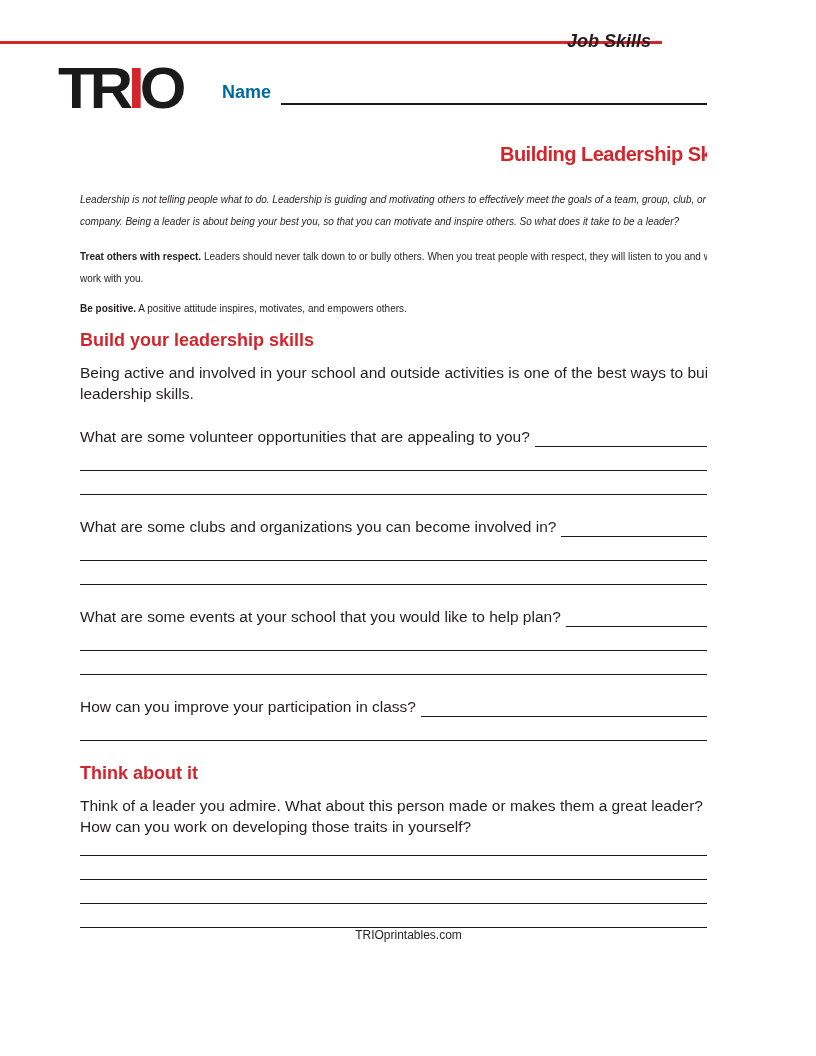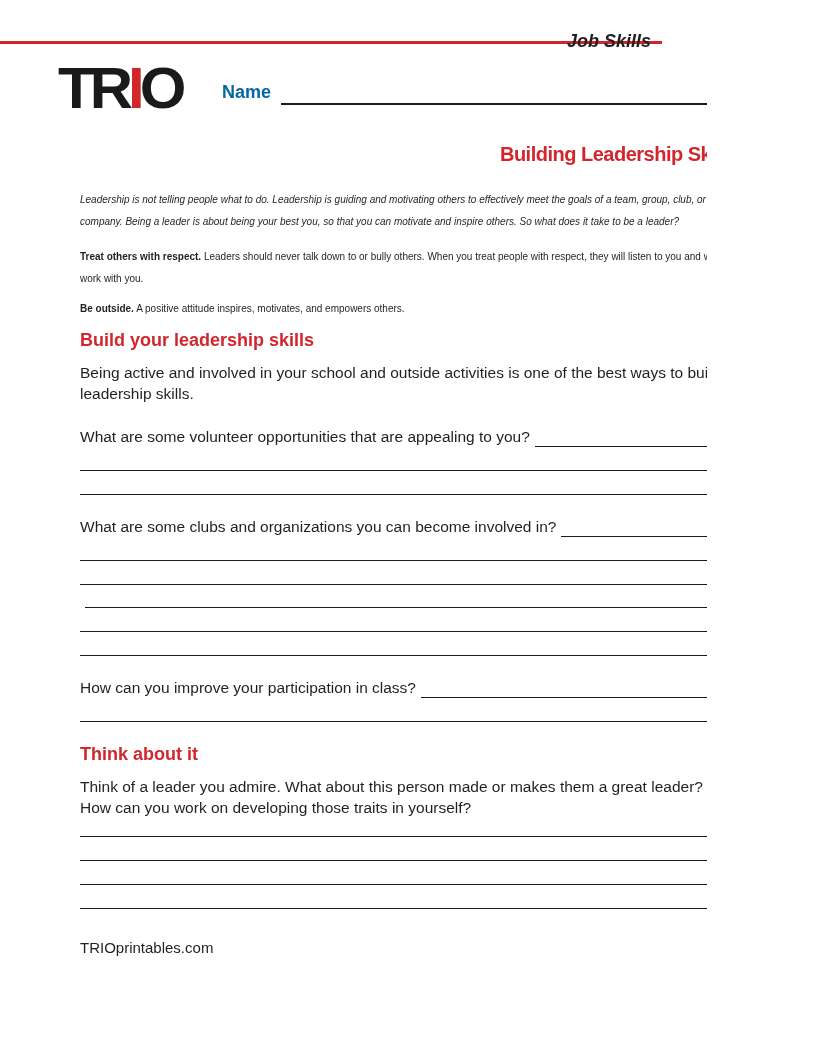--- a/index.html
+++ b/index.html
@@ -74,22 +74,22 @@
   }
   .answer-line{
     height:23px;
     border-bottom:1.6px solid #1a1a1a;
   }
   .think-heading{margin-top:23px;}
   .think-intro{margin:0;font-size:15.5px;line-height:21.5px;}
   .think-lines .answer-line{height:23px;}
   .think-lines .answer-line:first-child{height:17px;}
   .footer{
-    margin-top:30px;
-    font-size:15px;color:#231f20;
+    text-align:center;
+    font-size:12px;color:#231f20;
   }
 </style>
 </head>
 <body>
 
 <div class="page">
 
   <div class="header-rule"></div>
   <div class="job-skills">Job Skills</div>
 
@@ -98,21 +98,21 @@
   <div class="name-label">Name</div>
   <div class="name-line"></div>
 
   <div class="content">
 
     <h1 class="title">Building Leadership Skills</h1>
 
     <p class="intro">Leadership is not telling people what to do. Leadership is guiding and motivating others to effectively meet the goals of a team, group, club, or company. Being a leader is about being your best you, so that you can motivate and inspire others. So what does it take to be a leader?</p>
 
     <p class="tip"><b>Treat others with respect.</b><span> Leaders should never talk down to or bully others. When you treat people with respect, they will listen to you and want to work with you.</span></p>
-    <p class="tip"><b>Be outside.</b><span> A positive attitude inspires, motivates, and empowers others.</span></p>
+    <p class="tip"><b>Be positive.</b><span> A positive attitude inspires, motivates, and empowers others.</span></p>
 
     <h2 class="section-heading">Build your leadership skills</h2>
     <p class="section-intro">Being active and involved in your school and outside activities is one of the best ways to build leadership skills.</p>
 
     <div class="question-block">
       <div class="question-row">
         <span class="q-text">What are some volunteer opportunities that are appealing to you?</span>
         <span class="q-blank"></span>
       </div>
       <div class="answer-line"></div>
@@ -123,20 +123,21 @@
       <div class="question-row">
         <span class="q-text">What are some clubs and organizations you can become involved in?</span>
         <span class="q-blank"></span>
       </div>
       <div class="answer-line"></div>
       <div class="answer-line"></div>
     </div>
 
     <div class="question-block">
       <div class="question-row">
+        <span class="q-text">What are some events at your school that you would like to help plan?</span>
         <span class="q-blank"></span>
       </div>
       <div class="answer-line"></div>
       <div class="answer-line"></div>
     </div>
 
     <div class="question-block">
       <div class="question-row">
         <span class="q-text">How can you improve your participation in class?</span>
         <span class="q-blank"></span>

